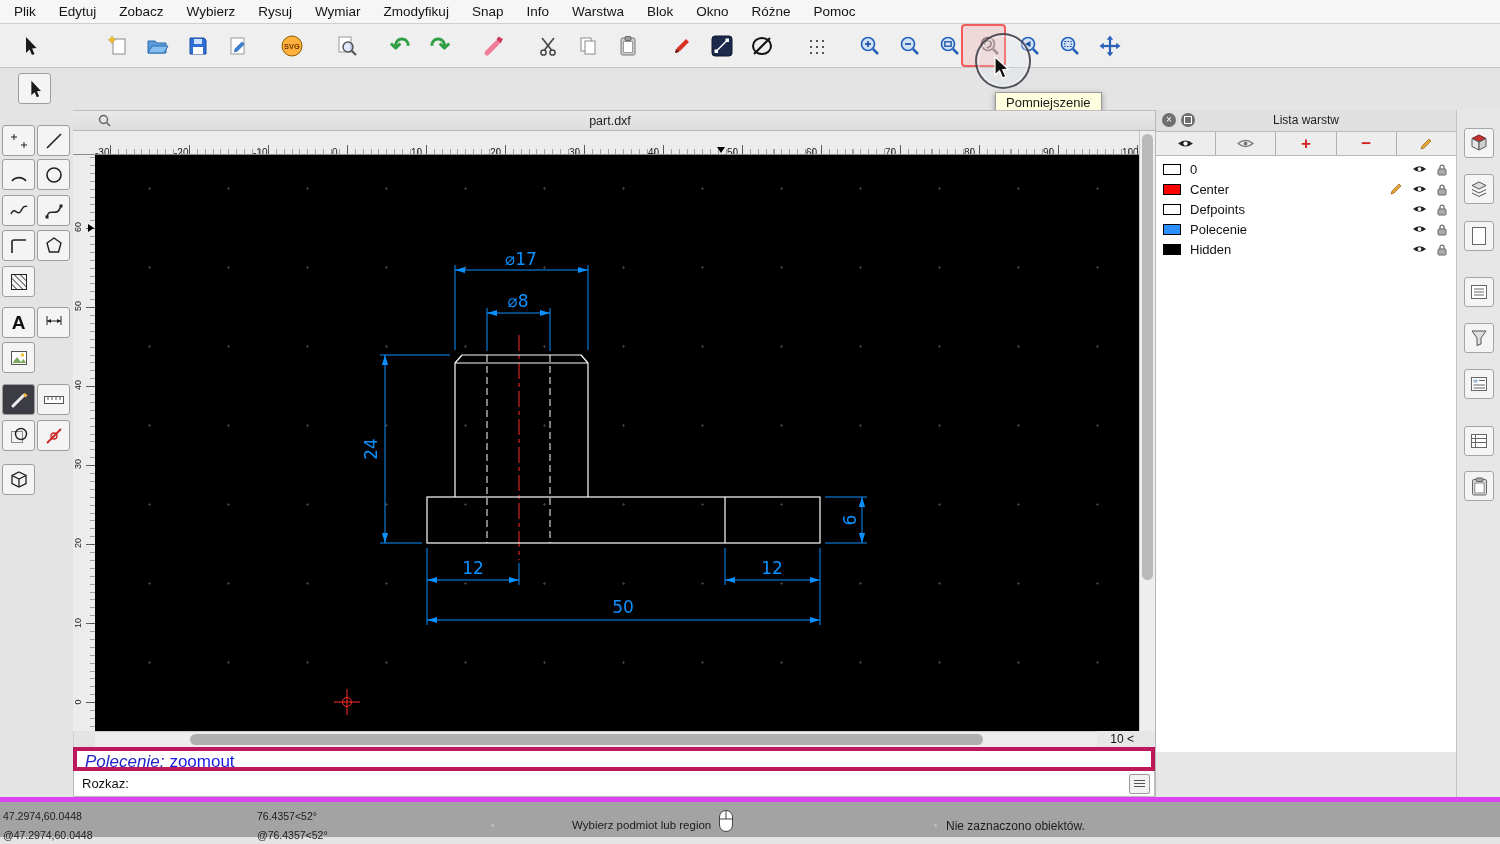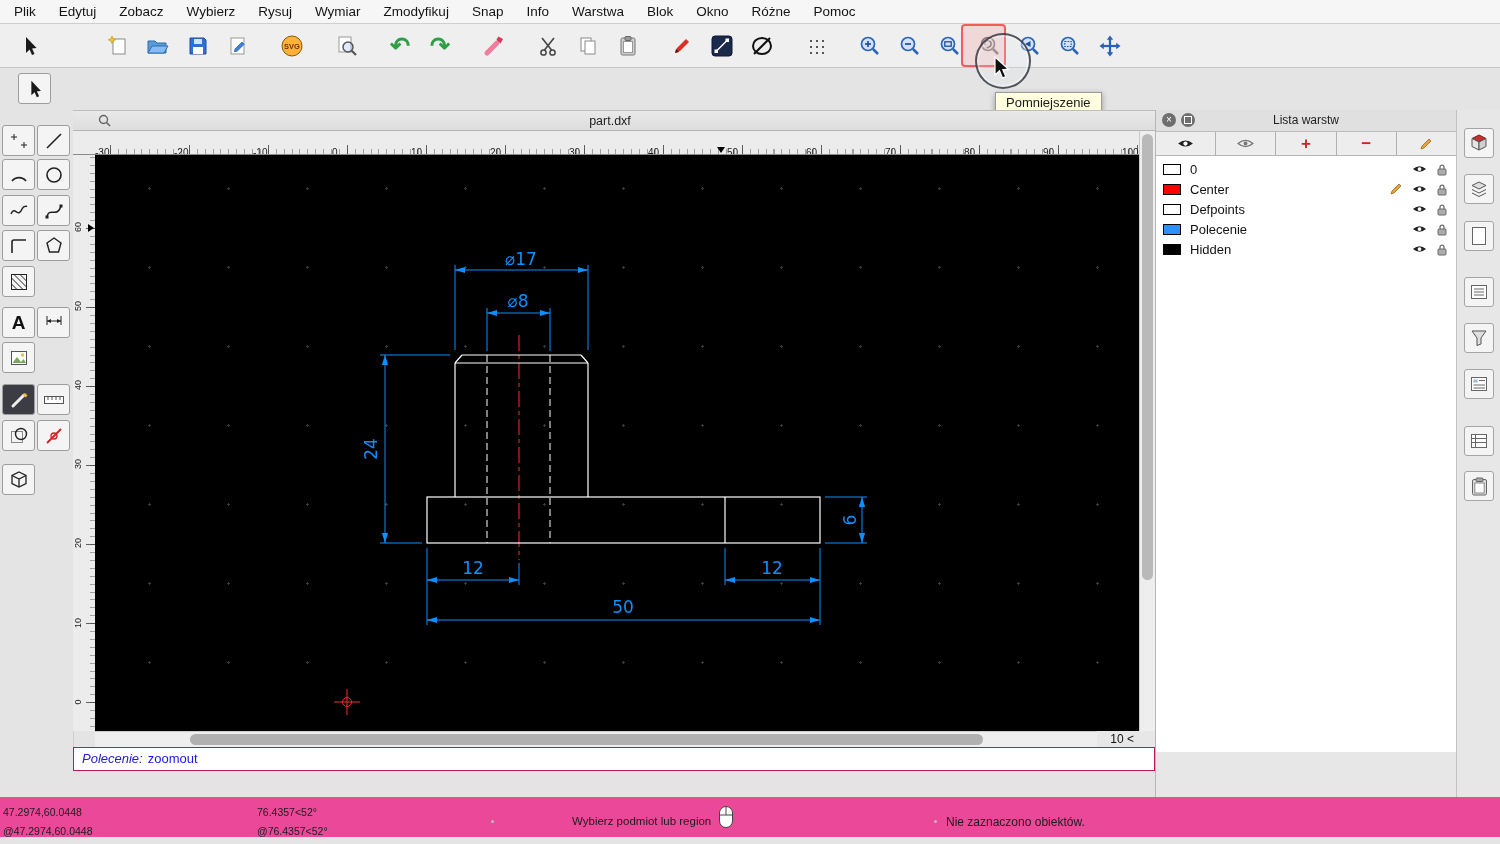--- a/index.html
+++ b/index.html
@@ -39,29 +39,29 @@
   .vruler span{position:absolute;left:-9px;width:30px;height:12px;text-align:center;font-size:9px;color:#222;transform:rotate(-90deg)}
   .vmark{position:absolute;right:1px;width:0;height:0;border-top:4px solid transparent;border-bottom:4px solid transparent;border-left:6px solid #000}
   .canvas{position:absolute;left:95px;top:155px;width:1044px;height:576px;background-color:#000;
     background-image:radial-gradient(#3a3a3a 1px, transparent 1.4px);background-size:79px 79px;background-position:15px 73px}
   .vscroll{position:absolute;left:1139px;top:131px;width:16px;height:600px;background:#eeeeee;border-left:1px solid #c9c9c9;box-sizing:border-box}
   .vscroll .thumb{position:absolute;left:2px;top:3px;width:11px;height:446px;background:#b9b9b9;border-radius:6px}
   .hscroll{position:absolute;left:95px;top:731px;width:1002px;height:16px;background:#eeeeee;border-top:1px solid #c9c9c9;box-sizing:border-box}
   .hscroll .thumb{position:absolute;left:95px;top:2px;width:793px;height:11px;background:#b0b0b0;border-radius:6px}
   .zoom-ind{position:absolute;left:1097px;top:731px;width:58px;height:16px;background:#e7e7e7;font-size:12px;color:#111;text-align:right;padding-right:21px;box-sizing:border-box;line-height:16px}
   
-  .cmd-history{position:absolute;left:73px;top:747px;width:1082px;height:24px;background:#fff;border:1px solid #be185d;box-sizing:border-box;font-size:13px;line-height:22px;padding-left:8px}
+  .cmd-history{position:absolute;left:73px;top:747px;width:1082px;height:24px;background:#fff;border:4px solid #be185d;box-sizing:border-box;font-size:17px;line-height:22px;padding-left:8px}
   .cmd-history .lbl{color:#2222cc;font-style:italic}
   .cmd-history .val{color:#1a1ae6;margin-left:5px}
   .cmd-row{position:absolute;left:73px;top:771px;width:1082px;height:26px;background:#fff;border:1px solid #bdbdbd;border-top:none;box-sizing:border-box;display:flex;align-items:center;padding:0 4px 0 8px}
   .cmd-row .lbl{font-size:13px;color:#111;margin-right:6px}
   .cmd-row input{flex:1;border:none;outline:none;font-size:13px;font-family:"Liberation Sans",sans-serif;background:transparent}
   .kbd-btn{width:19px;height:18px;border:1px solid #9a9a9a;background:#f2f2f2;border-radius:2px;display:flex;align-items:center;justify-content:center}
   
-  .statusbar{position:absolute;left:0;top:797px;width:100%;height:40px;background:#ec4899;border-top:1px solid #d946ef;box-sizing:border-box;font-size:10.5px;color:#1c1c1c}
+  .statusbar{position:absolute;left:0;top:797px;width:100%;height:40px;background:#a3a3a3;border-top:5px solid #d946ef;box-sizing:border-box;font-size:10.5px;color:#1c1c1c}
   .statusbar .abs1{position:absolute;left:3px;top:8px}
   .statusbar .abs2{position:absolute;left:3px;top:27px}
   .statusbar .pol1{position:absolute;left:257px;top:8px}
   .statusbar .pol2{position:absolute;left:257px;top:27px}
   .statusbar .hint{position:absolute;left:572px;top:17px;font-size:11.5px}
   .statusbar .sel{position:absolute;left:946px;top:17px;font-size:12px}
   .statusbar .dot{position:absolute;width:3px;height:3px;border-radius:50%;background:#bdbdbd;top:22px}
   .mouse-ico{position:absolute;left:718px;top:7px}
   
   .layer-panel{position:absolute;left:1155px;top:110px;width:301px;height:687px;background:#e7e7e7;border-left:1px solid #b6b6b6;box-sizing:border-box}
@@ -500,20 +500,31 @@
       <div class="thumb"></div>
     </div>
   <div class="hscroll">
       <div class="thumb"></div>
     </div>
   <div class="zoom-ind">10 &lt; 100</div>
 
   <div class="cmd-history">
     <span class="lbl">Polecenie:</span><span class="val">zoomout</span>
   </div>
+  <div class="cmd-row">
+    <span class="lbl">Rozkaz:</span>
+    <input type="text" value="" style="">
+    <div class="kbd-btn">
+      <svg width="11" height="9">
+          <line x1="0" y1="1.5" x2="11" y2="1.5" stroke="#555"></line>
+          <line x1="0" y1="4.5" x2="11" y2="4.5" stroke="#555"></line>
+          <line x1="0" y1="7.5" x2="11" y2="7.5" stroke="#555"></line>
+        </svg>
+    </div>
+  </div>
 
   <div class="layer-panel">
     <div class="lp-head">
       <div class="lp-circle" style="left:6px">
           <span>×</span>
         </div>
       <div class="lp-circle" style="left:25px">
         <svg width="8" height="8">
             <rect x="0.5" y="0.5" width="7" height="7" fill="none" stroke="#fff"></rect>
           </svg>

